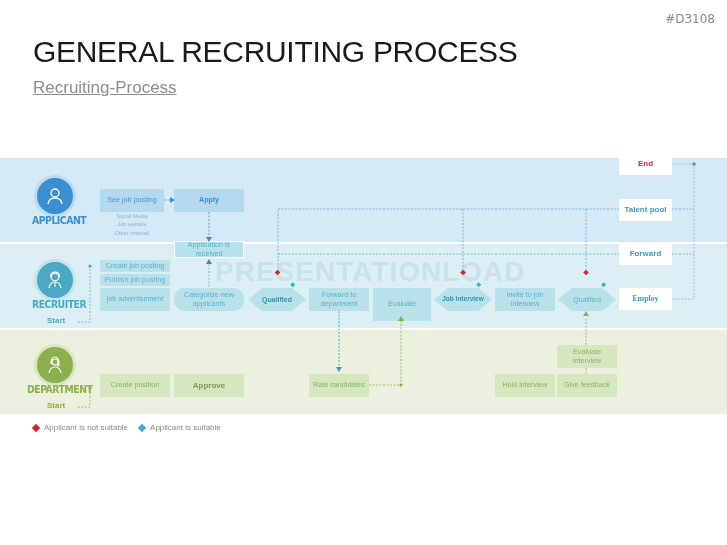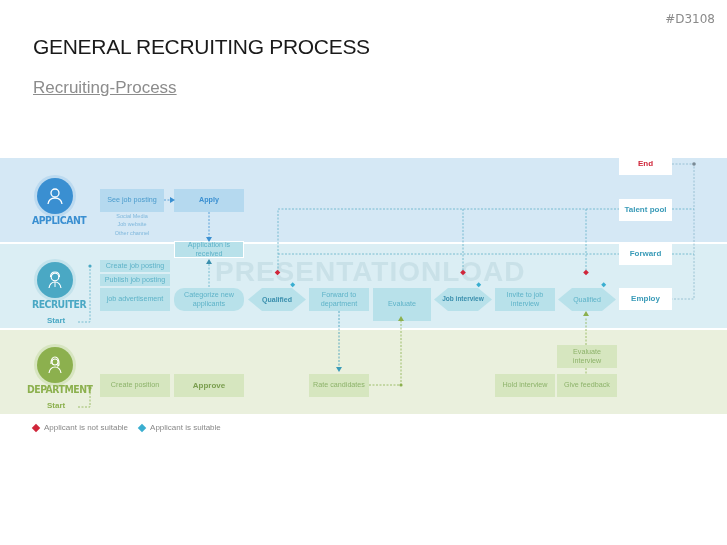--- a/index.html
+++ b/index.html
@@ -1,19 +1,19 @@
 <!DOCTYPE html>
 <html><head>
 <meta charset="utf-8">
 <style>
   * { box-sizing: border-box; margin: 0; padding: 0; }
   body { width: 727px; height: 545px; background: #ffffff; position: relative; overflow: hidden; font-family: "Liberation Sans", sans-serif; }
   .abs { position: absolute; }
   #doc-id { right: 12px; top: 12px; font-size: 12px; color: #8a8a8a; font-family: "DejaVu Sans", sans-serif; }
-  #title { left: 33px; top: 35px; font-size: 21px; color: #1a1a1a; letter-spacing: -0.3px; font-family: "Liberation Sans", sans-serif; }
+  #title { left: 33px; top: 35px; font-size: 30px; color: #1a1a1a; letter-spacing: -0.3px; font-family: "Liberation Sans", sans-serif; }
   #subtitle { left: 33px; top: 78px; font-size: 17px; color: #8c8c8c; text-decoration: underline; }
 
   .lane { left: 0; width: 727px; }
   #lane-applicant { top: 158px; height: 84px; background: #d5e8f5; }
   #lane-recruiter { top: 244px; height: 84px; background: #dbeef4; }
   #lane-department { top: 330px; height: 84px; background: #eaf0dd; }
 
   .avatar { width: 36px; height: 36px; border-radius: 50%; display: flex; align-items: center; justify-content: center; }
   .avatar-ring { width: 42px; height: 42px; border-radius: 50%; display: flex; align-items: center; justify-content: center; }
   .lane-label { font-family: "DejaVu Sans", sans-serif; font-weight: bold; font-size: 11px; letter-spacing: -0.6px; transform: scaleX(0.85); transform-origin: left; }
@@ -122,21 +122,21 @@
 <div class="abs box box-white" style="left:619px;top:153px;width:53px;height:22px;">
     <span style="color:#d0263a;">End</span>
   </div>
 <div class="abs box box-white" style="left:619px;top:199px;width:53px;height:22px;">
     <span style="color:#3a9bb8;">Talent pool</span>
   </div>
 <div class="abs box box-white" style="left:619px;top:243px;width:53px;height:22px;">
     <span style="color:#3a9bb8;">Forward</span>
   </div>
 <div class="abs box box-white" style="left:619px;top:288px;width:53px;height:22px;">
-    <span style="color:#3a9bb8;">Employ</span>
+    <span style="color:#3a9bb8;font-family:Liberation Serif, serif;">Employ</span>
   </div>
 
 <div class="abs box box-green" style="left:100px;top:374px;width:70px;height:23px;">Create position</div>
 <div class="abs box box-green bold" style="left:174px;top:374px;width:70px;height:23px;color:#7a9e4e;font-size:8px;">Approve</div>
 <div class="abs box box-green" style="left:309px;top:374px;width:60px;height:23px;">Rate candidates</div>
 <div class="abs box box-green" style="left:495px;top:374px;width:60px;height:23px;">Hold interview</div>
 <div class="abs box box-green" style="left:557px;top:374px;width:60px;height:23px;">Give feedback</div>
 <div class="abs box box-green" style="left:557px;top:345px;width:60px;height:23px;">Evaluate interview</div>
 
 <svg class="overlay">

